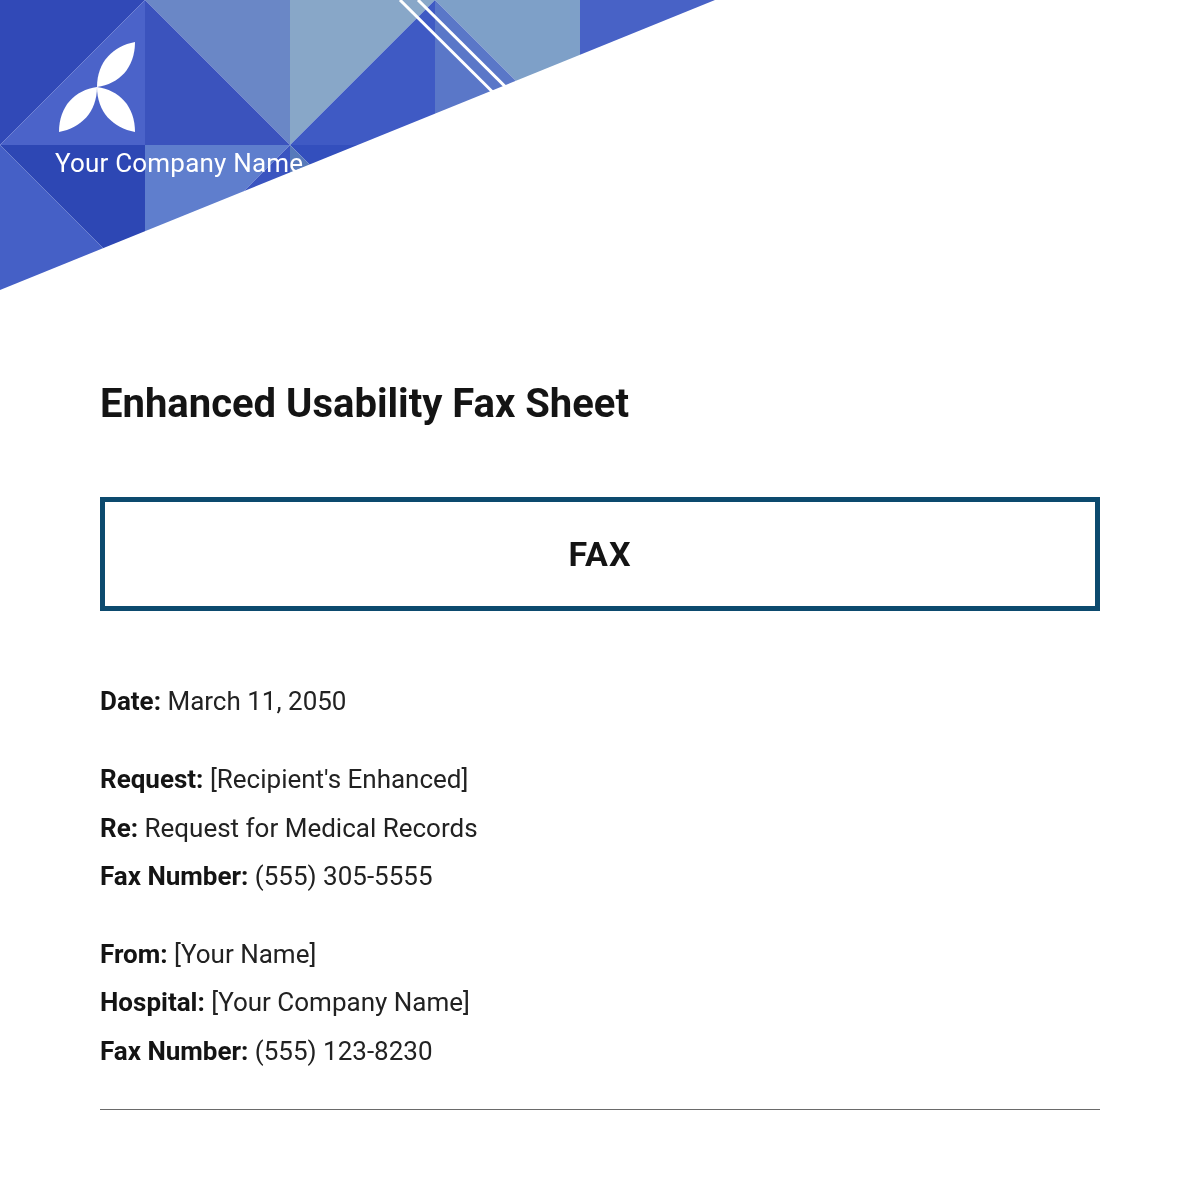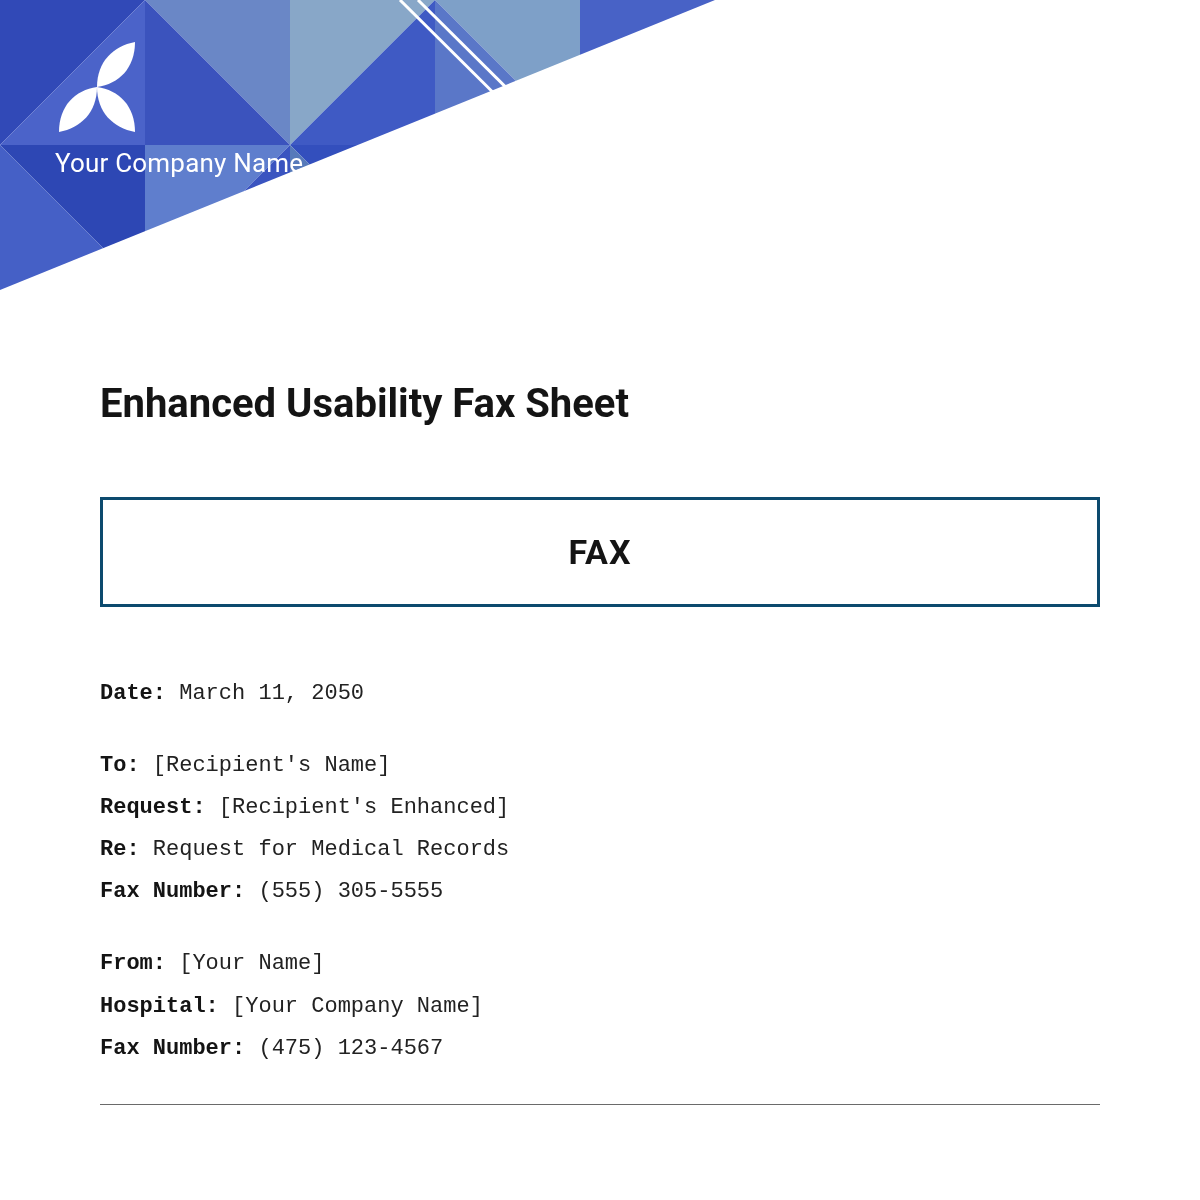--- a/index.html
+++ b/index.html
@@ -40,30 +40,30 @@
     padding: 90px 100px 0 100px;
   }
   .title {
     text-align: left;
     font-size: 40px;
     font-weight: 700;
     color: #141414;
     margin-bottom: 70px;
   }
   .fax-box {
-    border: 3px solid #0c4a6e;
+    border: 5px solid #0c4a6e;
     padding: 32px 10px;
     text-align: center;
     font-size: 34px;
     font-weight: 700;
     letter-spacing: 1px;
     color: #141414;
     margin-bottom: 70px;
   }
-  .fields { font-size: 22px; line-height: 1.55; color: #222; font-family: Liberation Mono, monospace; }
+  .fields { font-size: 26px; line-height: 1.55; color: #222; }
   .fields .group { margin-bottom: 38px; }
   .fields .row { margin-bottom: 8px; }
   .fields .label { font-weight: 700; color: #141414; }
   .fields .value { font-weight: 400; color: #222; }
   .divider {
     margin-top: 30px;
     border: none;
     border-top: 1px solid #6a6a6a;
     width: 100%;
   }
@@ -130,24 +130,20 @@
 
     <div class="group">
       <div class="row">
         <span class="label">Date:</span>
         <span class="value">March 11, 2050</span>
       </div>
     </div>
 
     <div class="group">
       <div class="row">
-        <span class="label">To:</span>
-        <span class="value">[Recipient's Name]</span>
-      </div>
-      <div class="row">
         <span class="label">Request:</span>
         <span class="value">[Recipient's Enhanced]</span>
       </div>
       <div class="row">
         <span class="label">Re:</span>
         <span class="value">Request for Medical Records</span>
       </div>
       <div class="row">
         <span class="label">Fax Number:</span>
         <span class="value">(555) 305-5555</span>
@@ -158,20 +154,20 @@
       <div class="row">
         <span class="label">From:</span>
         <span class="value">[Your Name]</span>
       </div>
       <div class="row">
         <span class="label">Hospital:</span>
         <span class="value">[Your Company Name]</span>
       </div>
       <div class="row">
         <span class="label">Fax Number:</span>
-        <span class="value">(475) 123-4567</span>
+        <span class="value">(555) 123-8230</span>
       </div>
     </div>
 
     <hr class="divider">
   </div>
 
 </div>
 
 </body></html>

